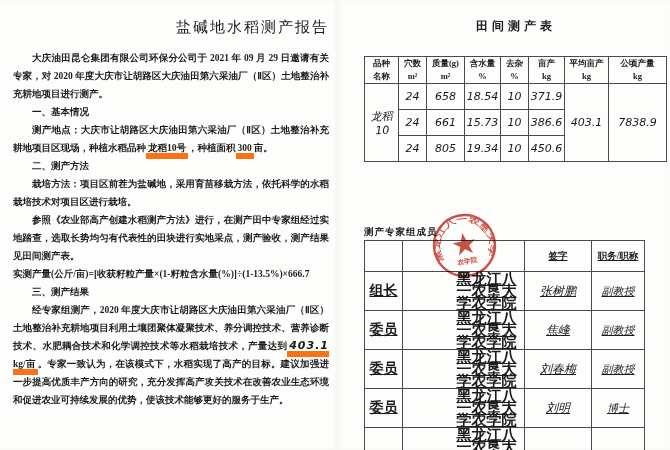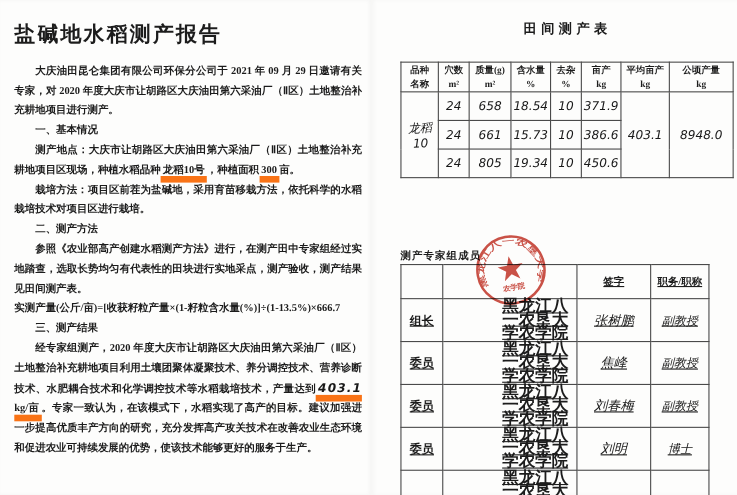--- a/index.html
+++ b/index.html
@@ -6,21 +6,21 @@
   #canvas{
     position:relative;width:670px;height:450px;margin:0 auto;
     background:#fcfbf9;overflow:hidden;
     font-family:"Liberation Serif",serif;color:#1c1c1c;
   }
   
   .page{position:absolute;top:0;height:450px;background:#fdfdfc;}
   #left-page{left:0;width:338px;padding:12px 9px 0 13px;box-sizing:border-box;
     box-shadow:inset -2px 0 4px rgba(0,0,0,0.04);}
   #report-title{
-    margin:6px 0 12px 0;text-align:left;font-size:19px;font-weight:bold;
+    margin:6px 0 12px 0;text-align:right;font-size:15px;font-weight:normal;
     letter-spacing:2px;
   }
   .rp{margin:0;font-size:9.5px;font-weight:bold;line-height:18px;
       text-align:justify;text-justify:inter-character;}
   .indent{text-indent:2em;}
   .formula{text-indent:0;}
   .blank{border-bottom:6px solid #f97316;padding:0 2px;}
   .hw{font-family:"DejaVu Sans",sans-serif;font-style:italic;color:#191919;}
   .hw-big{font-size:11px;letter-spacing:1px;}
   
@@ -34,21 +34,21 @@
   .ftable th,.ftable td{border:1px solid #4a4a4a;text-align:center;vertical-align:middle;padding:0;}
   .ftable th{font-size:8.5px;font-weight:bold;line-height:13px;padding:0 0;}
   .ftable td{height:25px;font-size:11px;}
   .ftable .sup{font-size:8.5px;}
   .variety-cell{font-size:10px;transform:rotate(-3deg);}
   
   #experts-label{position:absolute;left:26px;top:226px;margin:0;
     font-size:9.5px;font-weight:bold;letter-spacing:1px;}
   .etable{position:absolute;left:26px;top:240px;width:280px;table-layout:fixed;text-decoration:underline;}
   .etable td{border:1px solid #4a4a4a;text-align:center;vertical-align:middle;
-    font-size:11px;font-weight:bold;padding:1px 2px;}
+    font-size:14px;font-weight:bold;padding:1px 2px;}
   .etable .hrow td{height:28px;font-size:9.5px;}
   .etable .erow td{height:29px;}
   .etable .erow-tall td{height:42px;}
   .etable .sig{font-size:12px;font-weight:normal;}
   .etable .ttl{font-size:11px;font-weight:normal;}
   .etable .org{font-size:15px;line-height:12px;padding-left:48px;}
   
   #seal{position:absolute;left:93px;top:212px;width:67px;height:67px;
     transform:rotate(-10deg);opacity:0.88;mix-blend-mode:multiply;pointer-events:none;}
 </style>
@@ -61,23 +61,23 @@
     <h1 id="report-title">盐碱地水稻测产报告</h1>
 
     <p class="rp indent">大庆油田昆仑集团有限公司环保分公司于 2021 年 09 月 29 日邀请有关专家，对 2020 年度大庆市让胡路区大庆油田第六采油厂（Ⅱ区）土地整治补充耕地项目进行测产。</p>
 
     <p class="rp indent">一、基本情况</p>
 
     <p class="rp indent">
       <span>测产地点：大庆市让胡路区大庆油田第六采油厂（Ⅱ区）土地整治补充耕地项目区现场，种植水稻品种</span><span class="blank">龙稻10号</span><span>，种植面积</span><span class="blank">300</span><span>亩。</span>
     </p>
 
+    <p class="rp indent">二、测产方法</p>
+
     <p class="rp indent">栽培方法：项目区前茬为盐碱地，采用育苗移栽方法，依托科学的水稻栽培技术对项目区进行栽培。</p>
-
-    <p class="rp indent">二、测产方法</p>
 
     <p class="rp indent">参照《农业部高产创建水稻测产方法》进行，在测产田中专家组经过实地踏查，选取长势均匀有代表性的田块进行实地采点，测产验收，测产结果见田间测产表。</p>
 
     <p class="rp formula">实测产量(公斤/亩)=[收获籽粒产量×(1-籽粒含水量(%)]÷(1-13.5%)×666.7</p>
 
     <p class="rp indent">三、测产结果</p>
 
     <p class="rp indent">
       <span>经专家组测产，2020 年度大庆市让胡路区大庆油田第六采油厂（Ⅱ区）土地整治补充耕地项目利用土壤团聚体凝聚技术、养分调控技术、营养诊断技术、水肥耦合技术和化学调控技术等水稻栽培技术，产量达到</span><span class="blank"><span class="hw hw-big">403.1</span> <span>kg/亩</span></span><span>。专家一致认为，在该模式下，水稻实现了高产的目标。建议加强进一步提高优质丰产方向的研究，充分发挥高产攻关技术在改善农业生态环境和促进农业可持续发展的优势，使该技术能够更好的服务于生产。</span>
     </p>
@@ -136,21 +136,21 @@
       </thead>
       <tbody>
         <tr>
           <td rowspan="3" class="hw variety-cell">龙稻10</td>
           <td class="hw">24</td>
           <td class="hw">658</td>
           <td class="hw">18.54</td>
           <td class="hw">10</td>
           <td class="hw">371.9</td>
           <td rowspan="3" class="hw">403.1</td>
-          <td rowspan="3" class="hw">8948.0</td>
+          <td rowspan="3" class="hw">7838.9</td>
         </tr>
         <tr>
           <td class="hw">24</td>
           <td class="hw">661</td>
           <td class="hw">15.73</td>
           <td class="hw">10</td>
           <td class="hw">386.6</td>
         </tr>
         <tr>
           <td class="hw">24</td>

